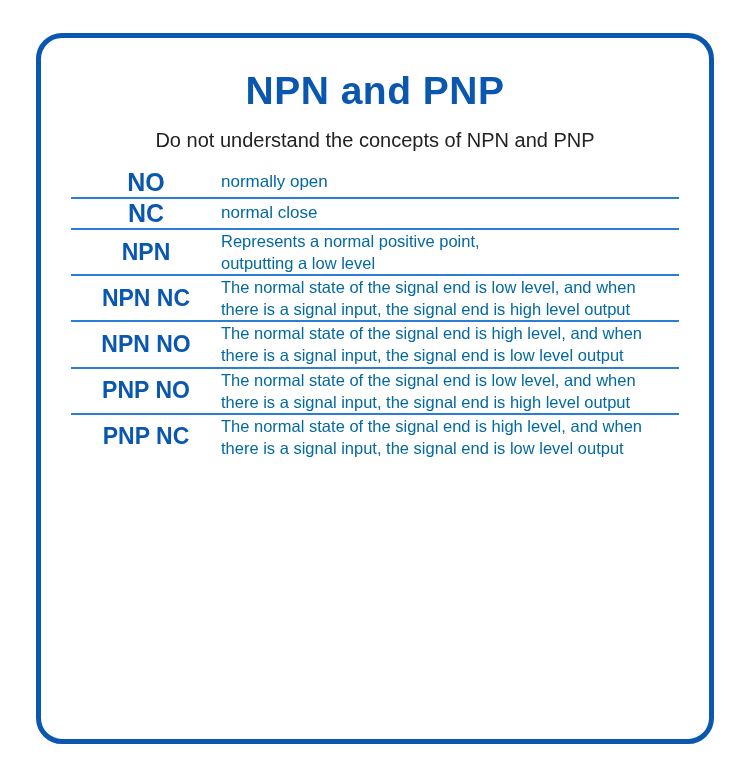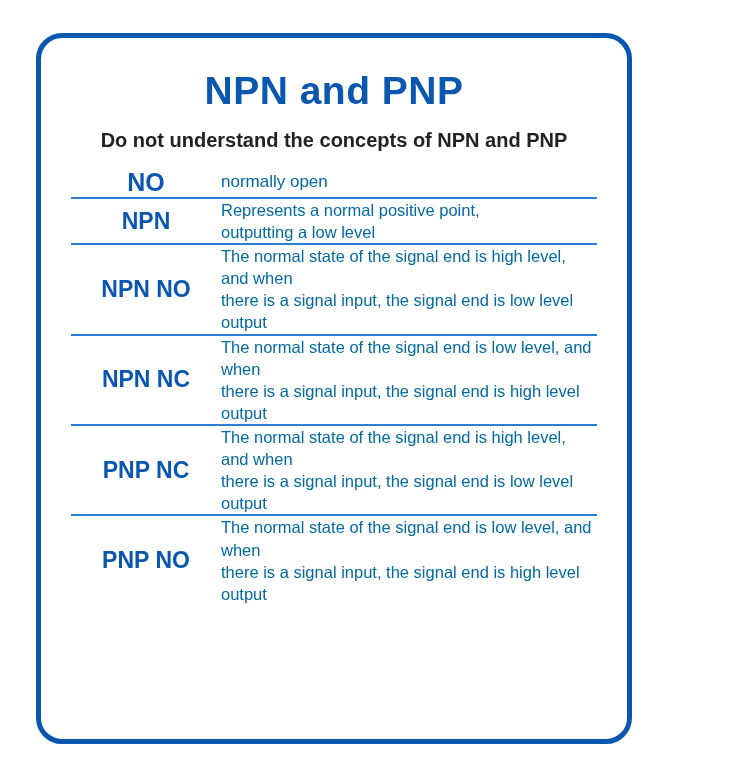--- a/index.html
+++ b/index.html
@@ -10,21 +10,21 @@
   body {
     width: 750px;
     height: 777px;
     font-family: "Liberation Sans", sans-serif;
     overflow: hidden;
   }
   .card {
     position: absolute;
     left: 36px;
     top: 33px;
-    width: 596px;
+    width: 678px;
     height: 711px;
     box-sizing: border-box;
     border: 5px solid #0a57b0;
     border-radius: 26px;
     background: #ffffff;
   }
   .card-inner {
     padding: 26px 30px 20px 30px;
   }
   .title {
@@ -35,21 +35,21 @@
     letter-spacing: 0.5px;
     margin: 6px 0 14px 0;
     line-height: 1.1;
   }
   .subtitle {
     text-align: center;
     color: #222222;
     font-size: 20px;
     line-height: 1.35;
     margin: 0 0 14px 0;
-    font-weight: 700;
+    font-weight: 400;
   }
   table.matrix {
     width: 100%;
     border-collapse: collapse;
     table-layout: fixed;
   }
   table.matrix tr {
     border-bottom: 2px solid #2a7fd4;
   }
   table.matrix tr:last-child {
@@ -91,52 +91,58 @@
     </div>
 
     <table class="matrix">
       <tbody>
         <tr class="row-short">
           <td class="term">NO</td>
           <td class="desc">
             <span class="desc-line">normally open</span>
           </td>
         </tr>
+        <tr class="row-short">
+          <td class="term">NC</td>
+          <td class="desc">
+            <span class="desc-line">normal close</span>
+          </td>
+        </tr>
         <tr class="row-tall">
           <td class="term">NPN</td>
           <td class="desc">
             <span class="desc-line">Represents a normal positive point,</span>
             <span class="desc-line">outputting a low level</span>
+          </td>
+        </tr>
+        <tr class="row-tall">
+          <td class="term">NPN NC</td>
+          <td class="desc">
+            <span class="desc-line">The normal state of the signal end is low level, and when</span>
+            <span class="desc-line">there is a signal input, the signal end is high level output</span>
           </td>
         </tr>
         <tr class="row-tall">
           <td class="term">NPN NO</td>
           <td class="desc">
             <span class="desc-line">The normal state of the signal end is high level, and when</span>
             <span class="desc-line">there is a signal input, the signal end is low level output</span>
           </td>
         </tr>
         <tr class="row-tall">
-          <td class="term">NPN NC</td>
+          <td class="term">PNP NO</td>
           <td class="desc">
             <span class="desc-line">The normal state of the signal end is low level, and when</span>
             <span class="desc-line">there is a signal input, the signal end is high level output</span>
           </td>
         </tr>
         <tr class="row-tall">
           <td class="term">PNP NC</td>
           <td class="desc">
             <span class="desc-line">The normal state of the signal end is high level, and when</span>
             <span class="desc-line">there is a signal input, the signal end is low level output</span>
           </td>
         </tr>
-        <tr class="row-tall">
-          <td class="term">PNP NO</td>
-          <td class="desc">
-            <span class="desc-line">The normal state of the signal end is low level, and when</span>
-            <span class="desc-line">there is a signal input, the signal end is high level output</span>
-          </td>
-        </tr>
       </tbody>
     </table>
 
   </div>
 </div>
 
 </body></html>

